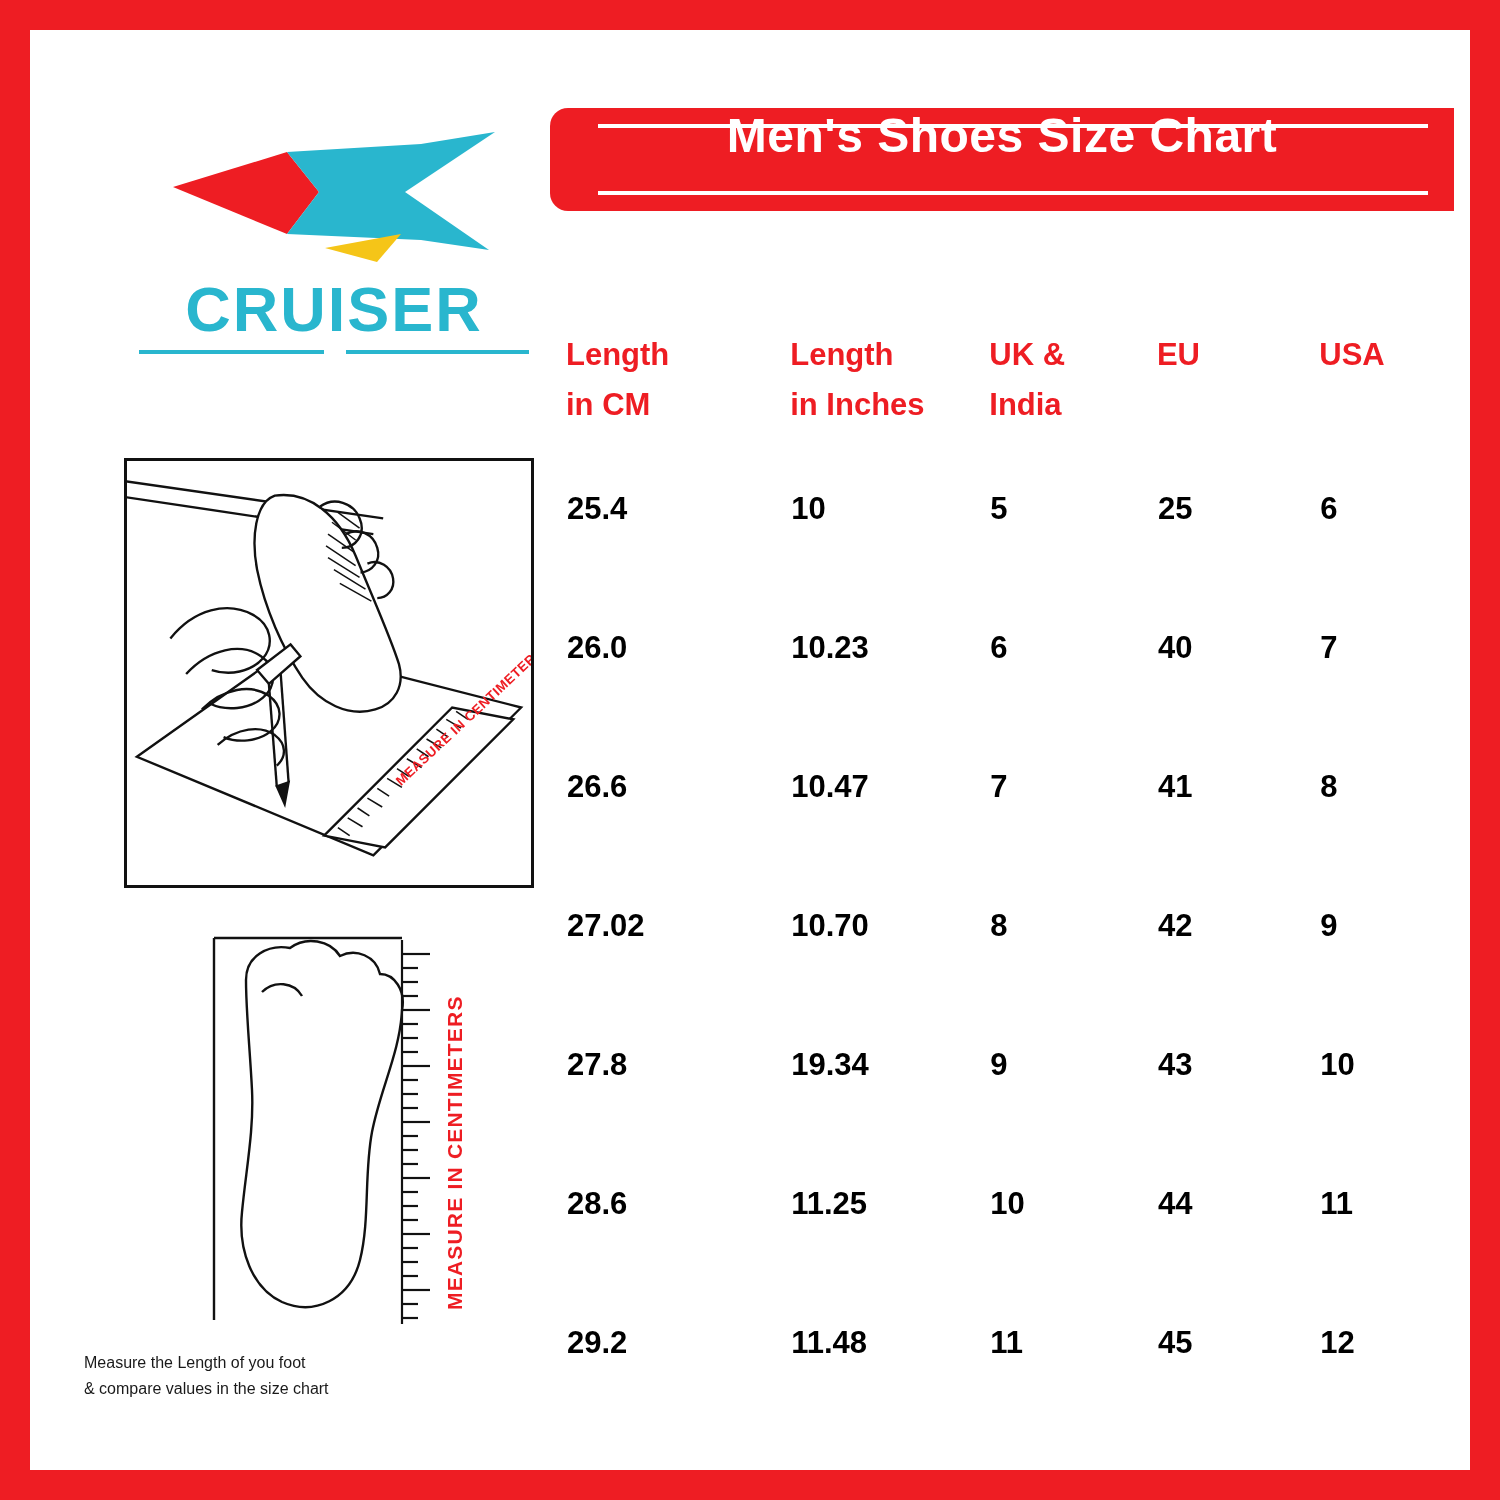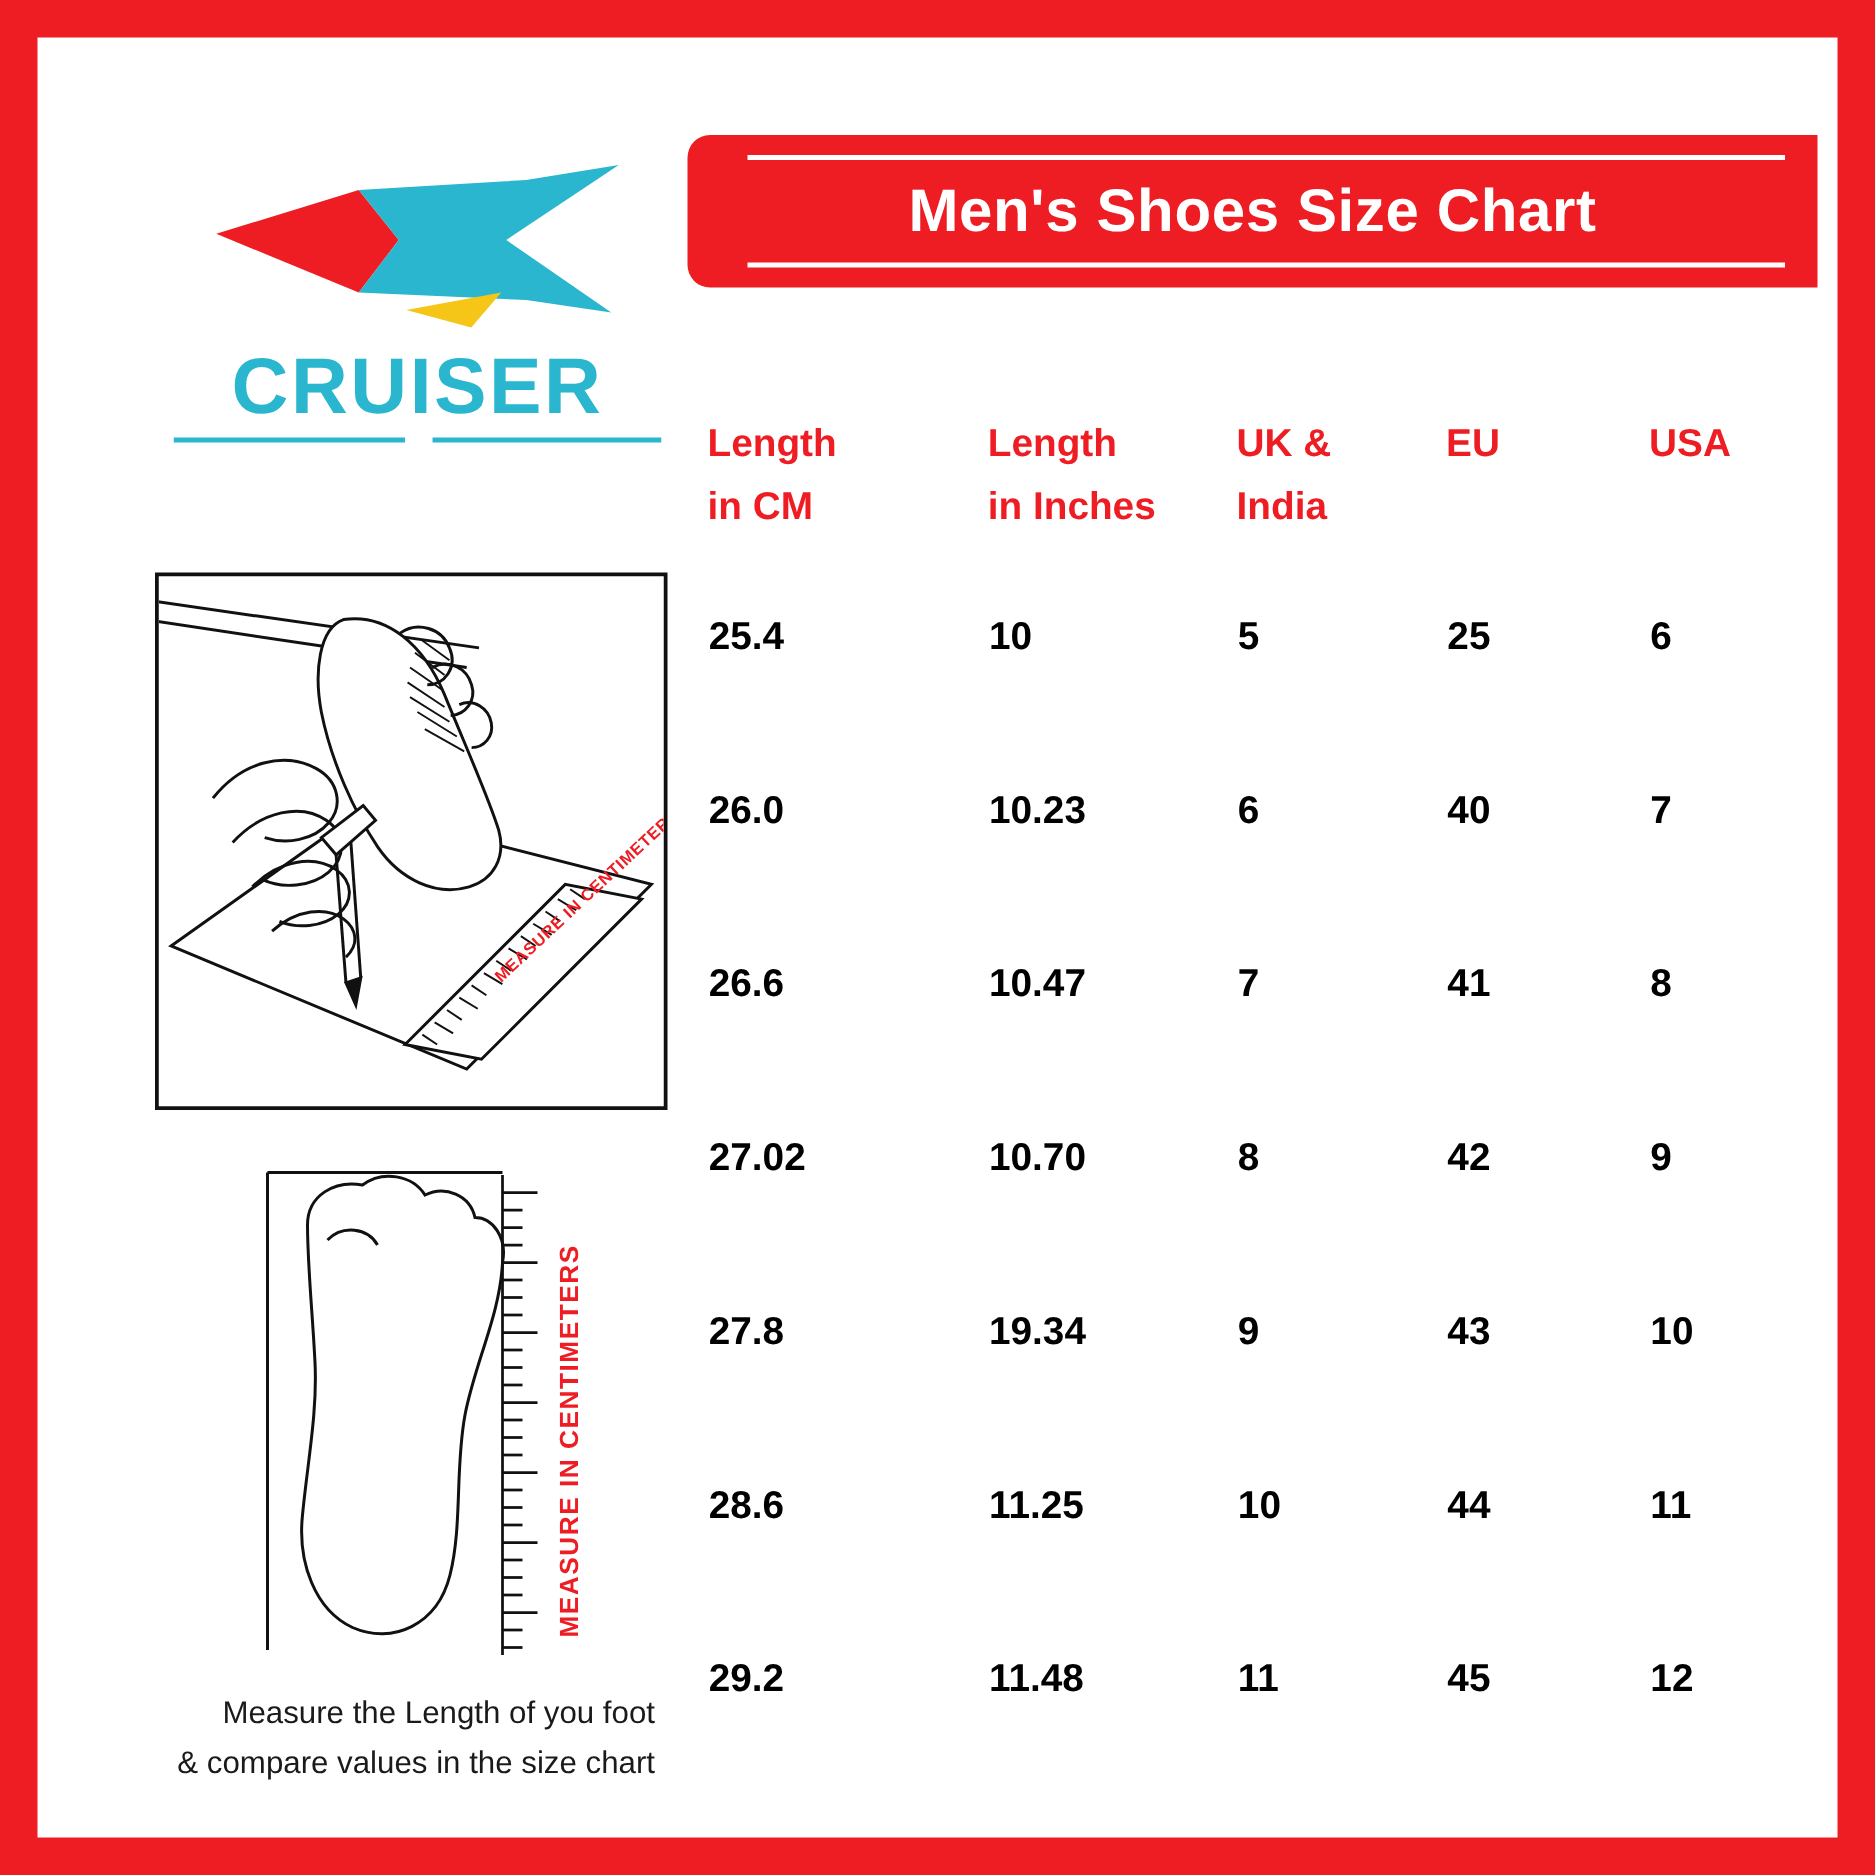--- a/index.html
+++ b/index.html
@@ -95,45 +95,44 @@
     top: 890px;
     width: 330px;
     height: 420px;
   }
 
   .caption {
     position: absolute;
     left: 40px;
     top: 1320px;
     width: 440px;
-    text-align: right;
+    text-align: left;
     color: #1a1a1a;
-    font-size: 25px;
+    font-size: 16px;
     line-height: 1.6;
   }
 
   
   .right-col {
     position: absolute;
     left: 500px;
     top: 0;
     right: 0;
     height: 100%;
   }
 
   .title-banner {
     position: absolute;
     left: 20px;
     top: 78px;
     right: 16px;
-    height: 122px;
+    height: 103px;
     background: #ee1d23;
     border-radius: 18px 0 0 18px;
     display: flex;
-    align-items: center;
     justify-content: center;
   }
   .title-banner .bar {
     position: absolute;
     left: 48px;
     right: 26px;
     height: 4px;
     background: #ffffff;
   }
   .title-banner .bar.top { top: 16px; }

